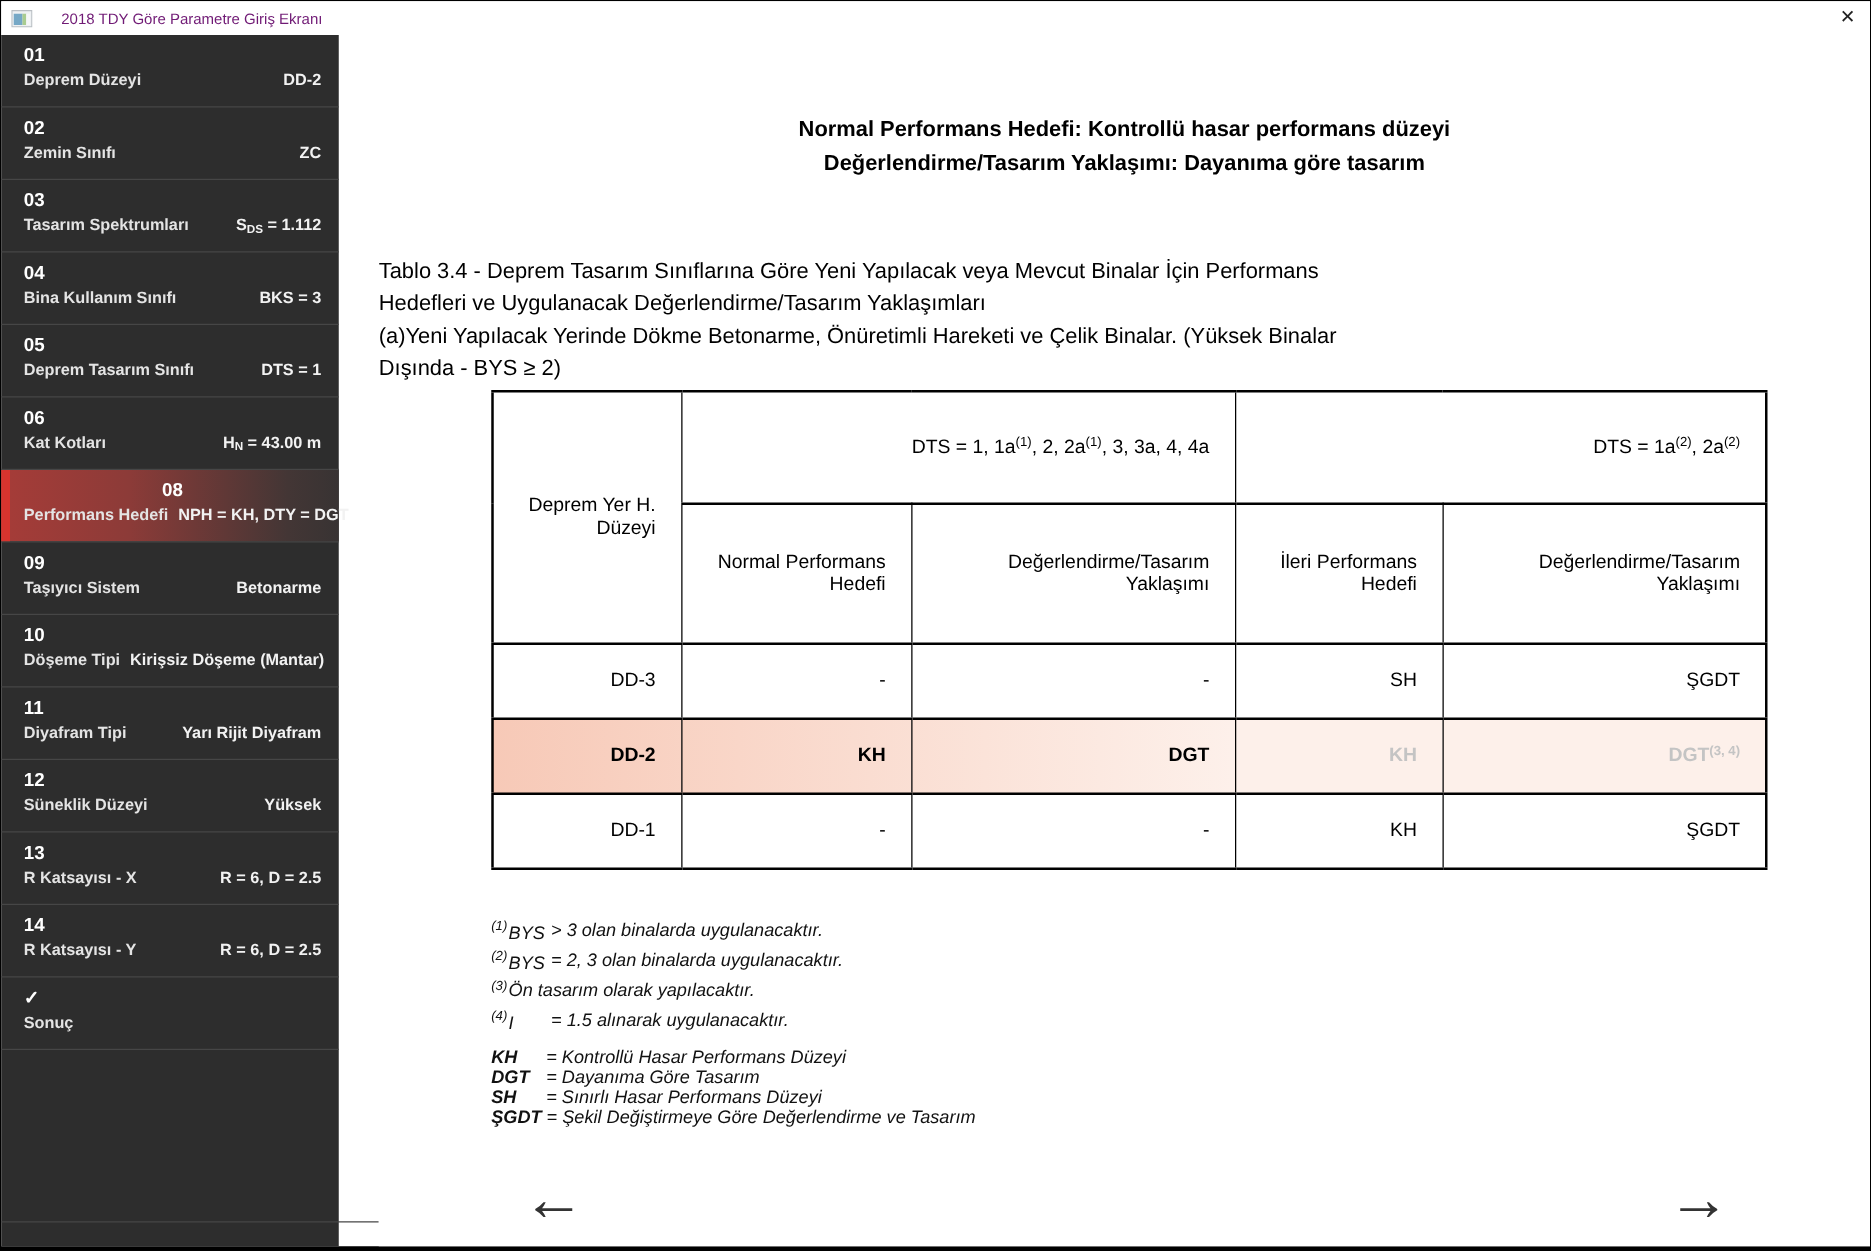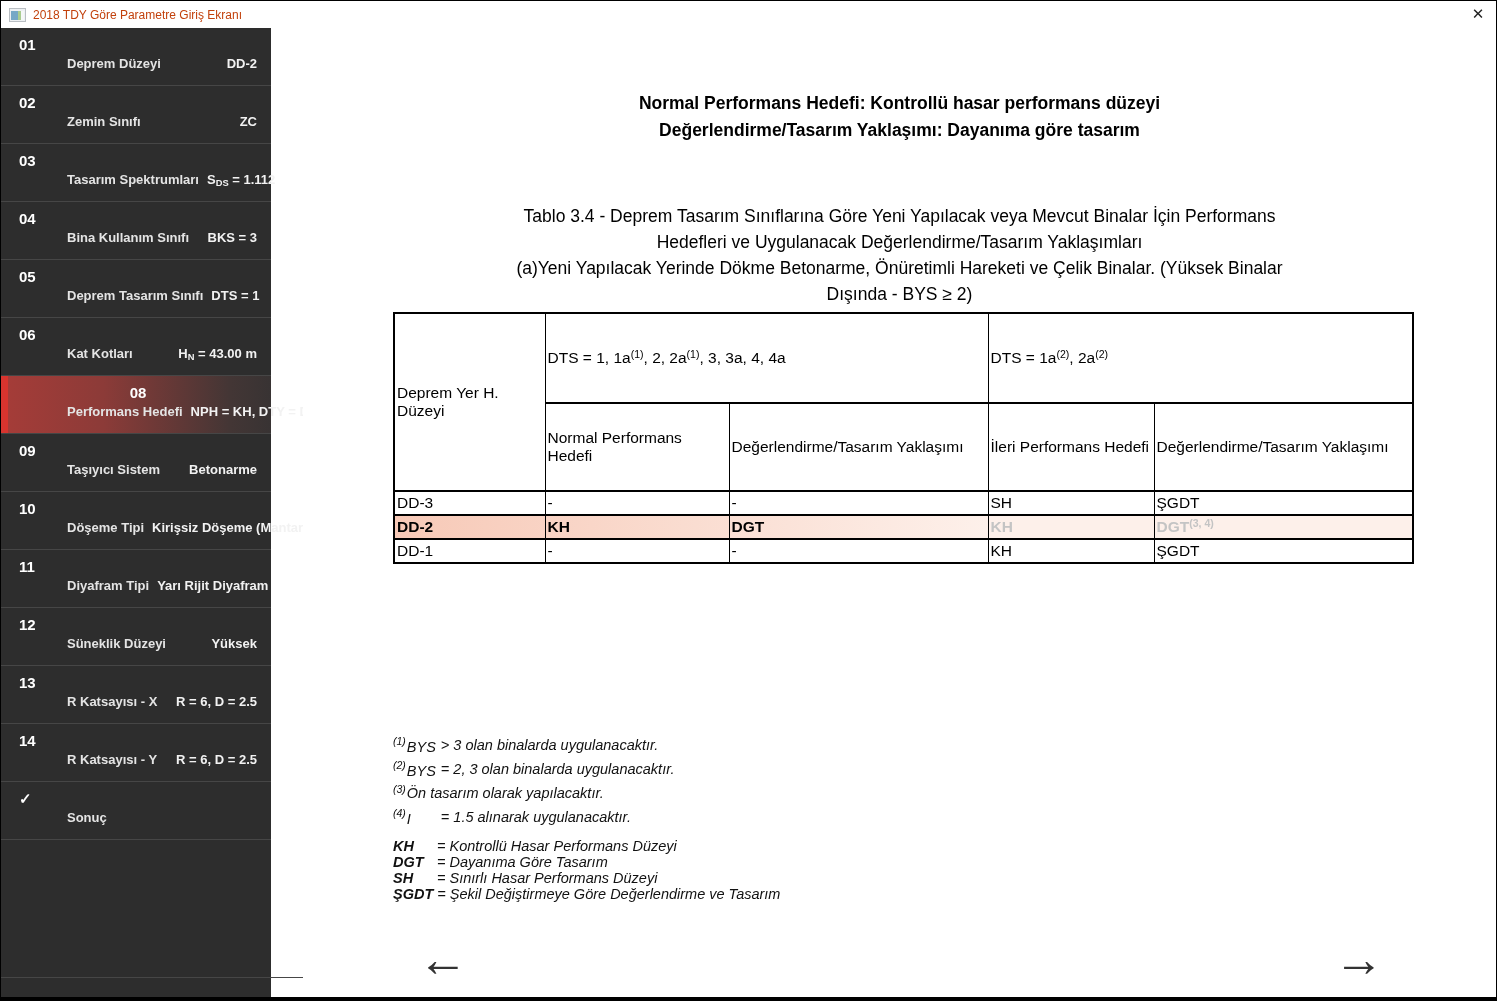--- a/index.html
+++ b/index.html
@@ -4,48 +4,48 @@
 <style>
   html,body{margin:0;padding:0;}
   body{
     width:1497px;height:1001px;position:relative;overflow:hidden;
     font-family:"Liberation Sans",sans-serif;background:#fff;
     box-sizing:border-box;border:1px solid #000;border-bottom:4px solid #000;
   }
   
   .titlebar{position:absolute;left:0;top:0;right:0;height:27px;background:#fff;display:flex;align-items:center;}
   .app-icon{width:17px;height:14px;margin-left:8px;flex:0 0 auto;}
-  .title-text{margin-left:7px;font-size:12px;color:#c2410c;}
+  .title-text{margin-left:23px;font-size:12px;color:#701a75;}
   .close-btn{position:absolute;right:7px;top:3px;width:22px;height:20px;text-align:center;
     font-size:15px;line-height:20px;color:#222;cursor:default;}
   
   .sidebar{position:absolute;left:0;top:27px;width:270px;bottom:0;background:#2d2d2d;}
   .side-item{position:relative;height:58px;border-bottom:1px solid #464646;
     padding:7px 14px 0 18px;box-sizing:border-box;}
   .side-num{font-size:15px;font-weight:bold;color:#fff;line-height:20px;}
-  .side-row{display:flex;justify-content:space-between;align-items:baseline;margin-top:1px;margin-left:48px;}
+  .side-row{display:flex;justify-content:space-between;align-items:baseline;margin-top:1px;}
   .side-label{font-size:13px;font-weight:bold;color:#e4e4e4;white-space:nowrap;}
   .side-value{font-size:13px;font-weight:bold;color:#f2f2f2;white-space:nowrap;margin-left:8px;}
   .side-item.active{background:linear-gradient(90deg,#a63c38 0%,#8c3b38 38%,#433635 85%,#383333 100%);text-align:center;}
   .side-item.active::before{content:"";position:absolute;left:0;top:0;bottom:0;width:7px;background:#d8342e;}
   .side-spacer{height:64px;border-bottom:1px solid #464646;}
   
   .main{position:absolute;left:302px;top:27px;right:0;bottom:0;background:#fff;}
   .heading{position:absolute;top:62px;left:0;right:0;text-align:center;
     font-size:17.5px;font-weight:bold;color:#000;line-height:26.5px;}
-  .caption{position:absolute;top:175px;left:0;right:0;text-align:center;
+  .caption{position:absolute;top:175px;left:0;right:0;text-align:left;
     font-size:17.5px;color:#000;line-height:26px;}
   
   table.perf{position:absolute;left:90px;top:284px;width:1019px;
     border-collapse:collapse;table-layout:fixed;border:2px solid #000;}
   table.perf th,table.perf td{
     border:1px solid #000;border-top-width:2px;border-bottom-width:2px;
-    text-align:left;vertical-align:middle;font-weight:normal;
-    font-size:15.5px;color:#000;padding:2px;background:transparent;}
-  tr.h1{height:90px;} tr.h2{height:88px;}
+    text-align:right;vertical-align:middle;font-weight:normal;
+    font-size:15.5px;color:#000;padding:20px;background:transparent;}
+  tr.h1{height:90px;} tr.h2{height:112px;}
   .hatch{
     background:repeating-linear-gradient(135deg,#ffffff 0px,#ffffff 6.5px,#dedede 6.5px,#dedede 8px);
     color:#c9c9c9;}
   tr.highlight{background:linear-gradient(90deg,#f7c9b7 0%,#fdf0ea 58%,#fdf0ea 100%);}
   tr.highlight td{font-weight:bold;}
   tr.highlight td.hatch{color:#c4c4c4;}
   .sup{font-size:68%;position:relative;top:-0.45em;}
   .sub{font-size:72%;position:relative;top:0.25em;}
   
   .footnotes{position:absolute;left:90px;top:709px;font-style:italic;font-size:14.5px;color:#111;}

